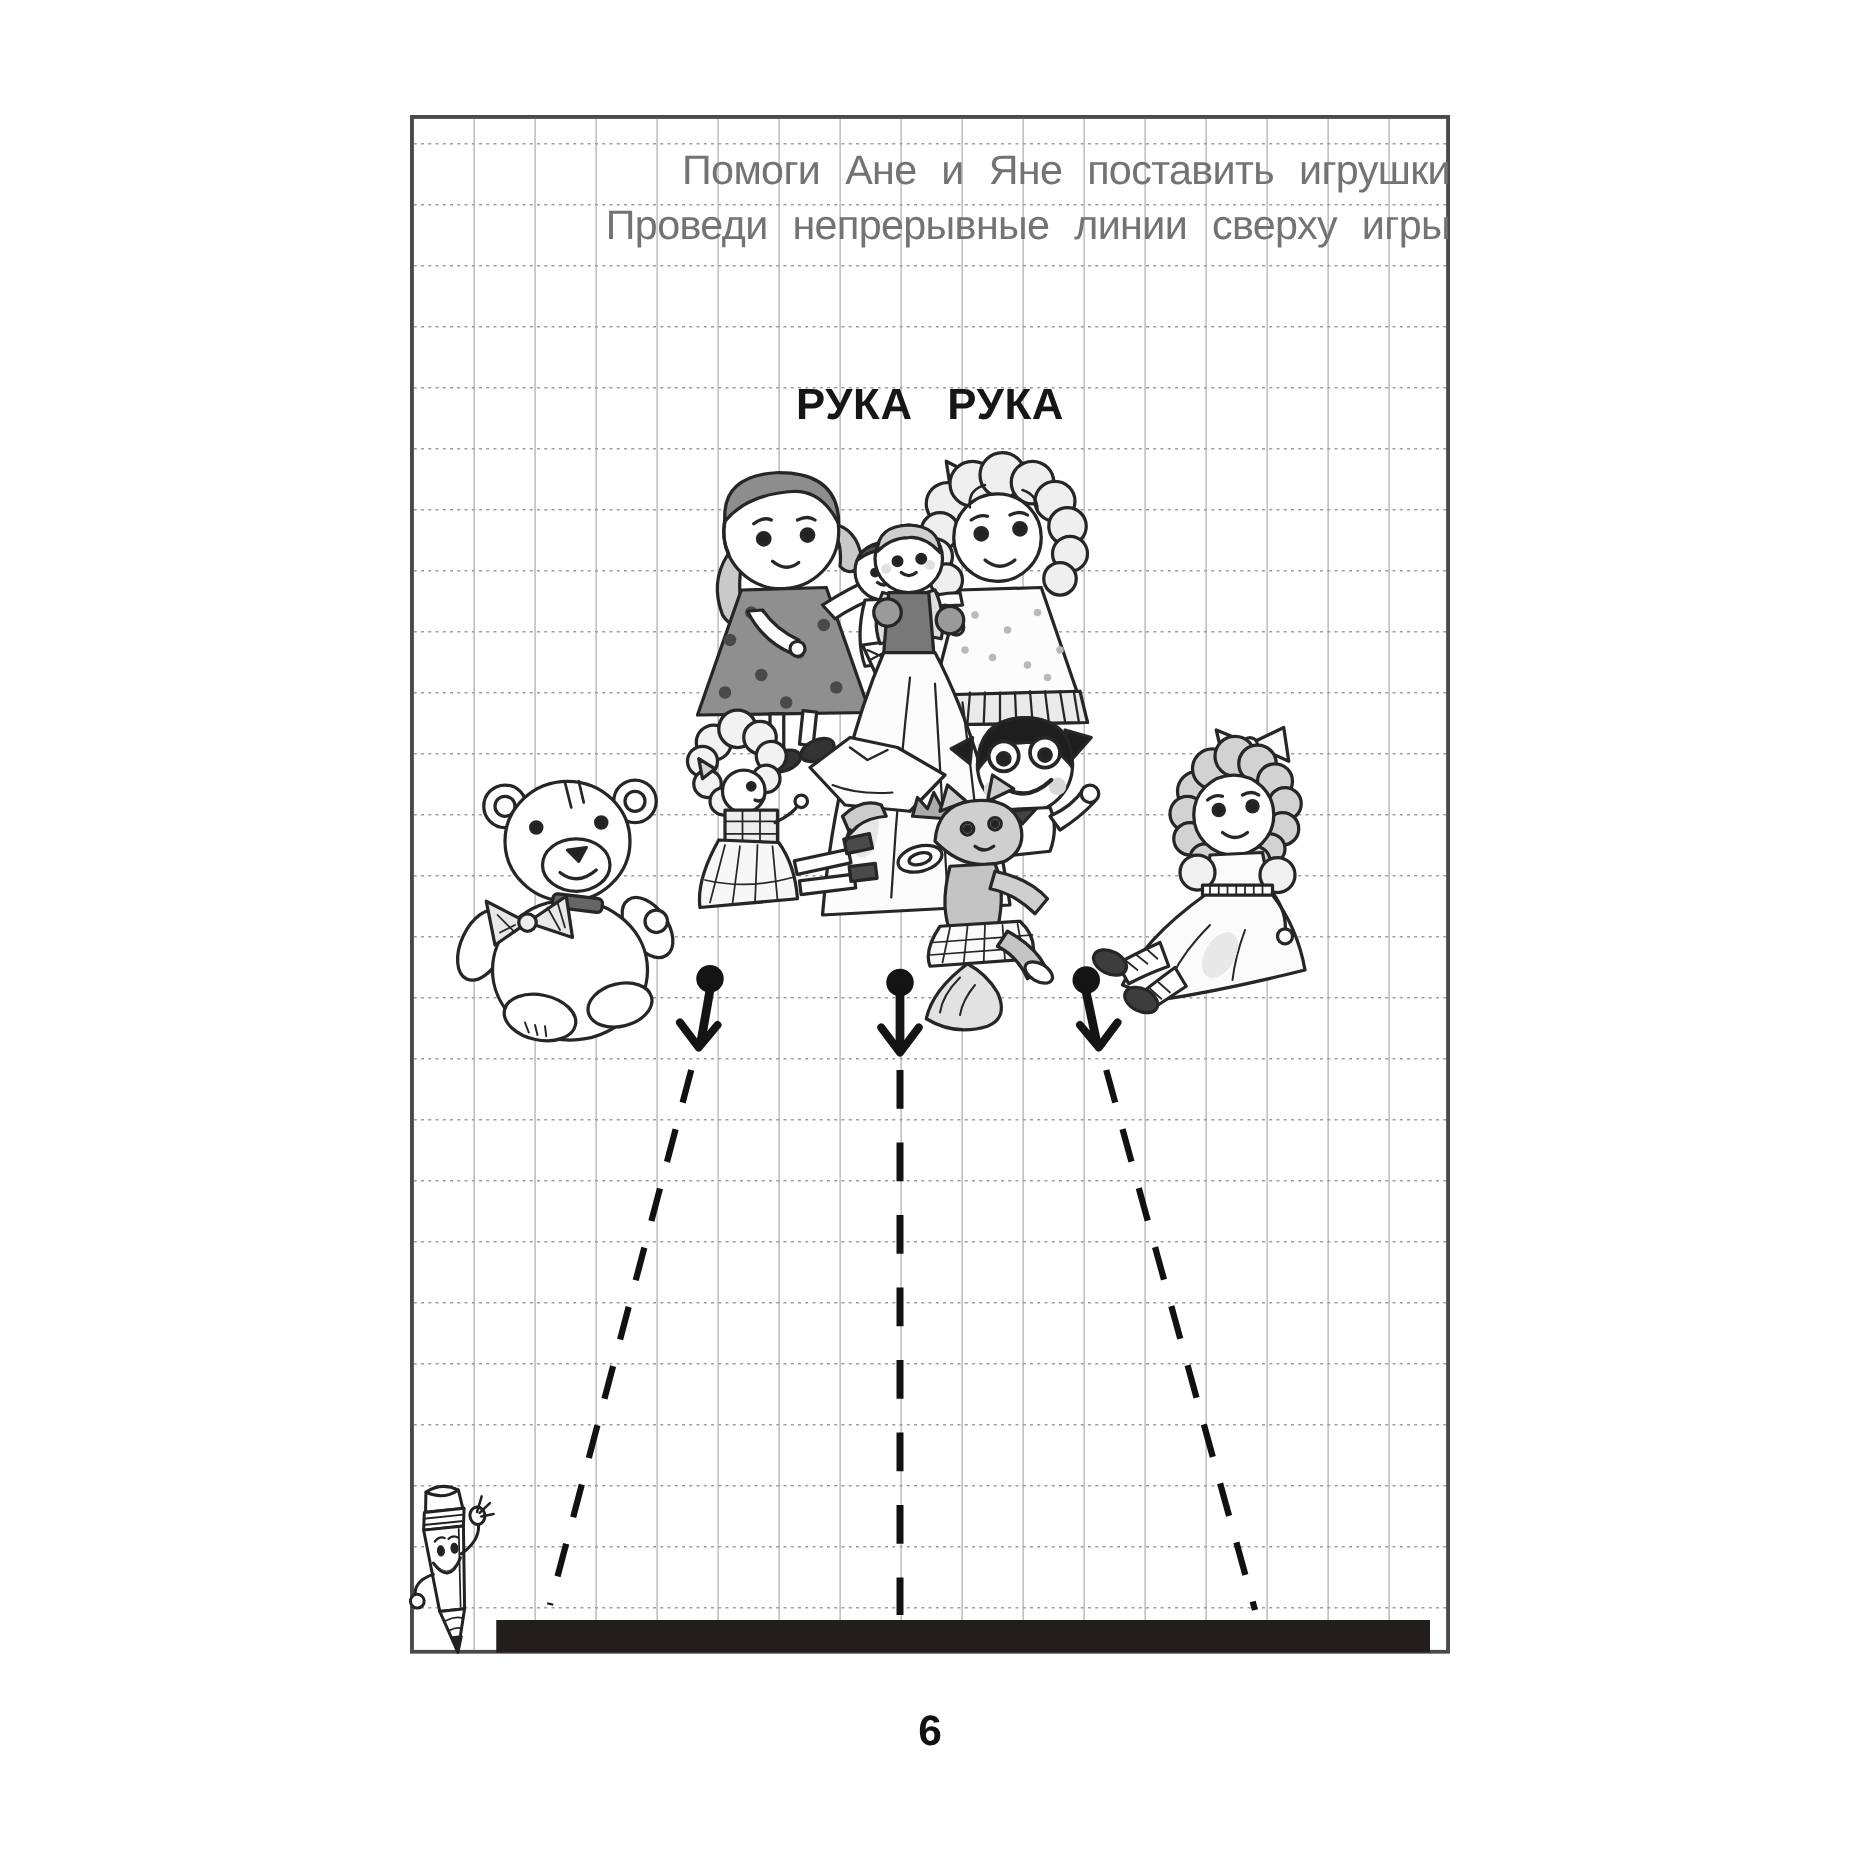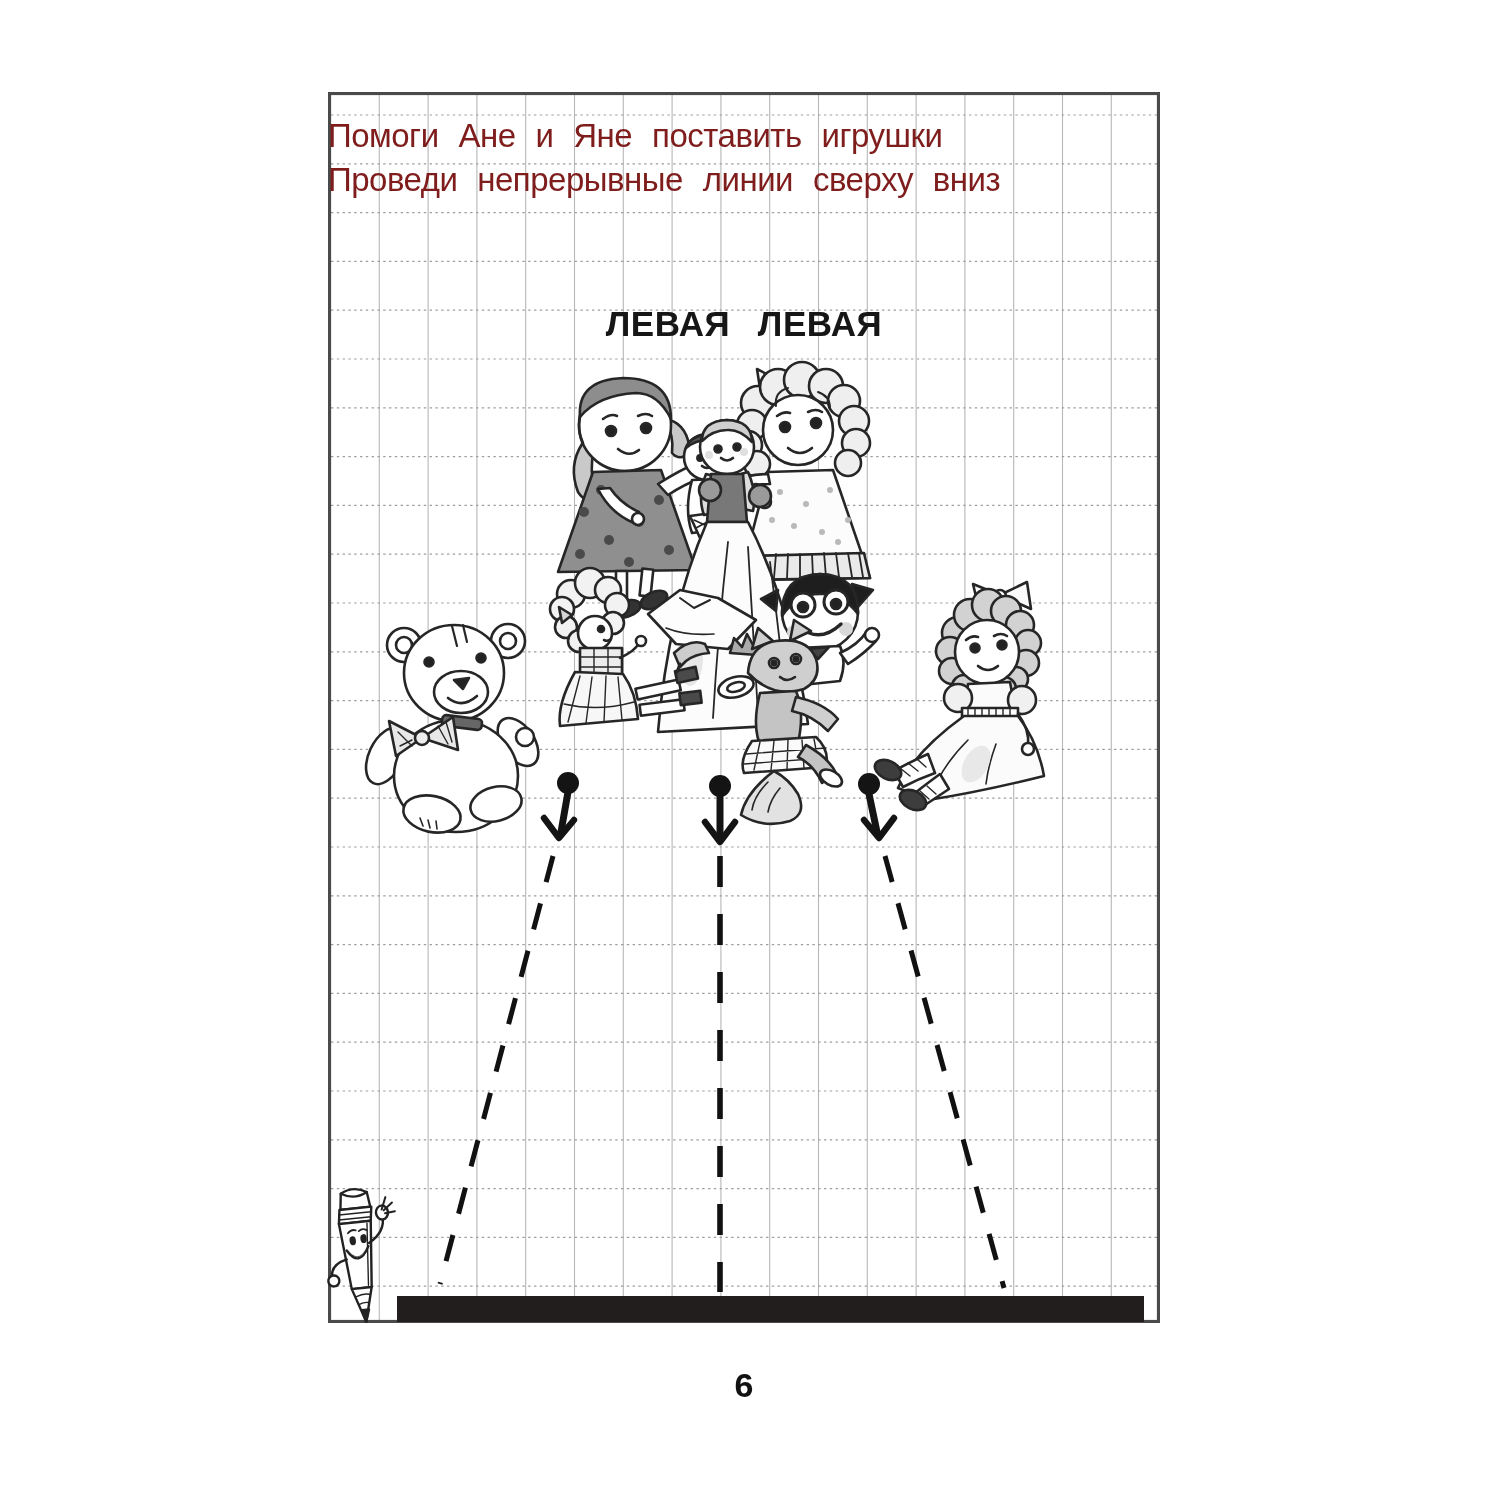--- a/index.html
+++ b/index.html
@@ -1,21 +1,21 @@
 <!DOCTYPE html>
 <html><head>
 <meta charset="utf-8">
 <style>
   html,body{margin:0;padding:0;background:#ffffff;}
   .page{position:relative;width:1500px;height:1500px;background:#ffffff;overflow:hidden;
         font-family:"Liberation Sans","DejaVu Sans",sans-serif;color:#1c1c1c;}
   .frame{position:absolute;left:328px;top:92px;width:832px;height:1231px;}
   .frame svg.canvas{position:absolute;left:0;top:0;}
-  .instructions{position:absolute;left:0;top:22px;width:100%;text-align:left;
-        font-size:33px;line-height:44px;letter-spacing:-0.5px;word-spacing:0.34em;color:#7f1d1d;}
+  .instructions{position:absolute;left:0;top:22px;width:100%;text-align:right;
+        font-size:33px;line-height:44px;letter-spacing:-0.5px;word-spacing:0.34em;color:#737373;}
   .heading{position:absolute;left:0;top:212px;width:100%;text-align:center;
         font-size:35px;font-weight:bold;letter-spacing:0.5px;word-spacing:0.5em;color:#161616;}
   .pagenum{position:absolute;left:328px;top:1366px;width:832px;text-align:center;
         font-size:34px;font-weight:bold;color:#111;}
   .mascot{position:absolute;left:316px;top:1182px;}
   svg *{vector-effect:none;}
 </style>
 </head>
 <body>
 
@@ -354,24 +354,24 @@
         <line x1="225" y1="764" x2="112" y2="1192" stroke-width="5" stroke-dasharray="27 22"></line>
         <line x1="392" y1="764" x2="392" y2="1200" stroke-width="5.6" stroke-dasharray="31 27"></line>
         <line x1="557" y1="764" x2="676" y2="1196" stroke-width="5" stroke-dasharray="27 22"></line>
       </g>
 
       <rect x="69" y="1204" width="747" height="26" fill="#221e1e"></rect>
     </svg>
 
     <div class="instructions">
       <div>Помоги Ане и Яне поставить игрушки</div>
-      <div>Проведи непрерывные линии сверху вниз</div>
+      <div>Проведи непрерывные линии сверху игры</div>
     </div>
 
-    <div class="heading">ЛЕВАЯ ЛЕВАЯ</div>
+    <div class="heading">РУКА РУКА</div>
   </div>
 
   <svg class="mascot" width="90" height="152" viewBox="0 0 90 152">
     <g transform="rotate(-6 45 80)" stroke="#222" stroke-width="2.4" fill="#ffffff" stroke-linecap="round" stroke-linejoin="round">
       <path d="M32,10 Q45,3 58,11 L60,26 L30,26 Z"></path>
       <path d="M32,10 Q45,18 58,11" fill="none"></path>
       <path d="M29,26 L61,26 L59,40 L27,40 Z"></path>
       <path d="M28,31 L60,31 M27.5,36 L59.5,36" fill="none" stroke-width="1.6"></path>
       <path d="M27,40 L59,40 L53,106 L33,106 Z"></path>
       <path d="M55,42 L50,104" fill="none" stroke-width="1.4"></path>

